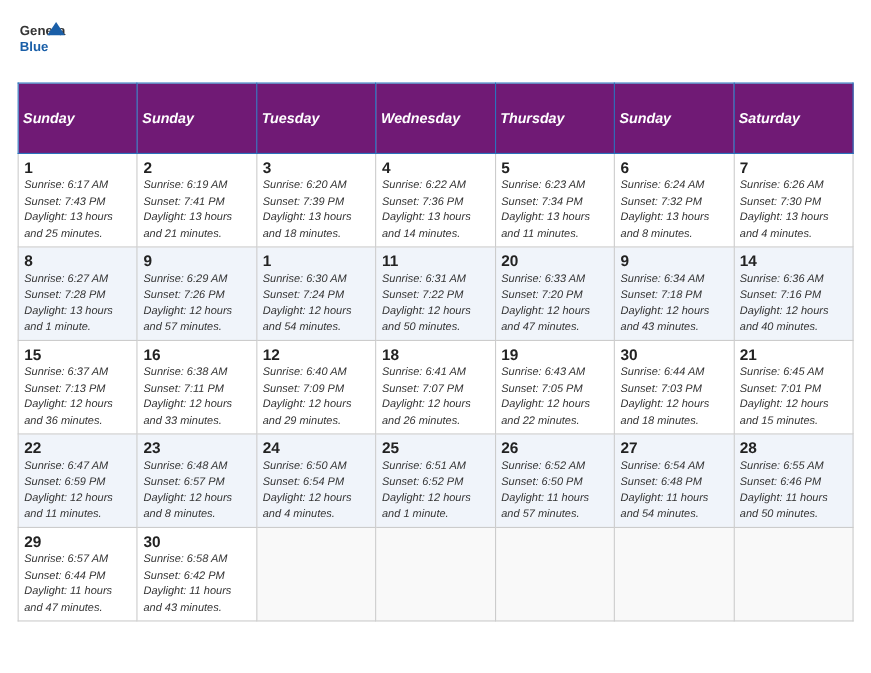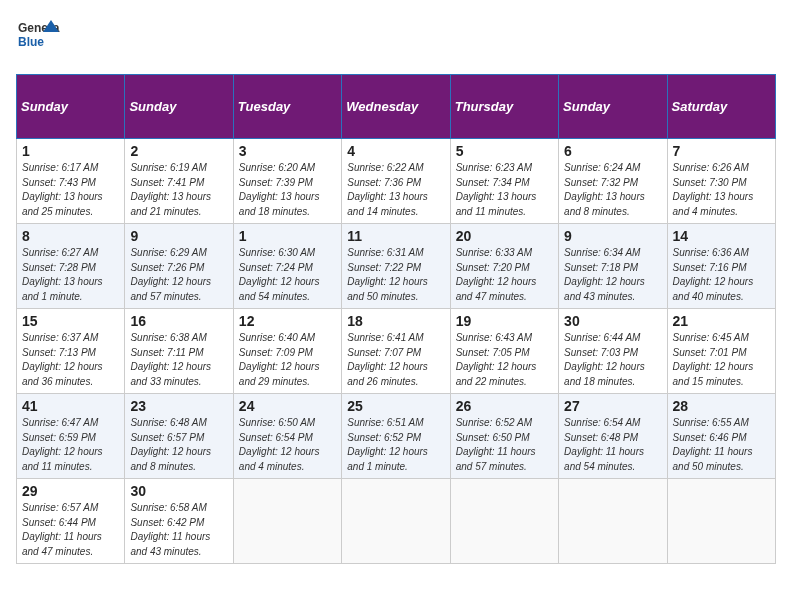--- a/index.html
+++ b/index.html
@@ -151,21 +151,21 @@
         <td><span class="day-num">18</span>
 <span class="cell-text">Sunrise: 6:41 AM<br>Sunset: 7:07 PM<br>Daylight: 12 hours and 26 minutes.</span></td>
         <td><span class="day-num">19</span>
 <span class="cell-text">Sunrise: 6:43 AM<br>Sunset: 7:05 PM<br>Daylight: 12 hours and 22 minutes.</span></td>
         <td><span class="day-num">30</span>
 <span class="cell-text">Sunrise: 6:44 AM<br>Sunset: 7:03 PM<br>Daylight: 12 hours and 18 minutes.</span></td>
         <td><span class="day-num">21</span>
 <span class="cell-text">Sunrise: 6:45 AM<br>Sunset: 7:01 PM<br>Daylight: 12 hours and 15 minutes.</span></td>
       </tr>
       <tr>
-        <td><span class="day-num">41</span>
+        <td><span class="day-num">22</span>
 <span class="cell-text">Sunrise: 6:47 AM<br>Sunset: 6:59 PM<br>Daylight: 12 hours and 11 minutes.</span></td>
         <td><span class="day-num">23</span>
 <span class="cell-text">Sunrise: 6:48 AM<br>Sunset: 6:57 PM<br>Daylight: 12 hours and 8 minutes.</span></td>
         <td><span class="day-num">24</span>
 <span class="cell-text">Sunrise: 6:50 AM<br>Sunset: 6:54 PM<br>Daylight: 12 hours and 4 minutes.</span></td>
         <td><span class="day-num">25</span>
 <span class="cell-text">Sunrise: 6:51 AM<br>Sunset: 6:52 PM<br>Daylight: 12 hours and 1 minute.</span></td>
         <td><span class="day-num">26</span>
 <span class="cell-text">Sunrise: 6:52 AM<br>Sunset: 6:50 PM<br>Daylight: 11 hours and 57 minutes.</span></td>
         <td><span class="day-num">27</span>

